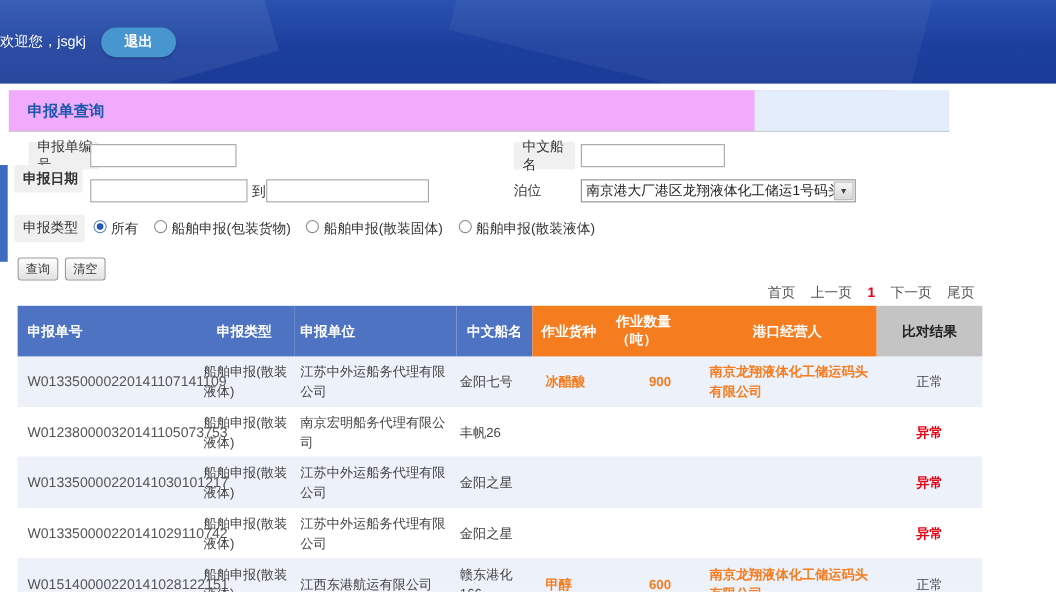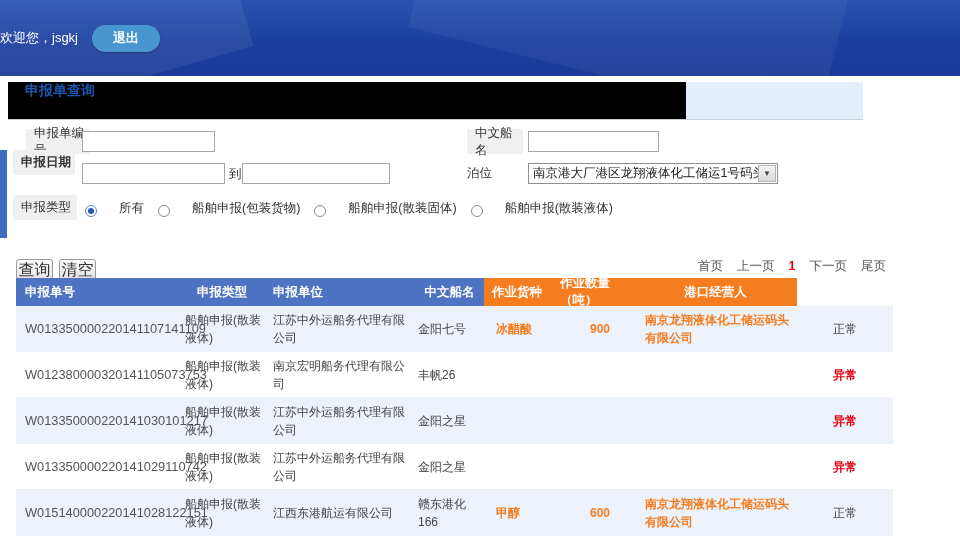--- a/index.html
+++ b/index.html
@@ -17,21 +17,21 @@
   .banner-title { position:relative; z-index:2; color:#fff; font-size:17px; font-weight:bold;
             padding-left:18px; letter-spacing:1px; }
   .banner-right { position:relative; z-index:2; display:flex; align-items:center; padding-right:48px; }
   .welcome { color:#fff; font-size:13px; margin-right:14px; }
   .logout-btn { width:68px; height:27px; border:none; border-radius:14px; background:#4796cf;
             color:#fff; font-size:13px; font-weight:bold; cursor:pointer; font-family:inherit;
             box-shadow:0 1px 2px rgba(0,0,0,0.25); }
 
   
   .subheader { position:absolute; left:8px; top:82px; width:804px; height:38px;
-            background:#000000; border-bottom:1px solid #c9cdd4; display:flex; }
+            background:#f0abfc; border-bottom:1px solid #c9cdd4; display:flex; align-items:center; }
   .subheader-title { color:#1b57ad; font-size:14px; font-weight:bold; padding-left:17px; }
   .subheader-panel2 { position:absolute; left:686px; top:82px; width:177px; height:38px;
             background:#e3edfb; border-bottom:1px solid #c9cdd4; }
   .left-strip { position:absolute; left:0; top:150px; width:7px; height:88px; background:#3e6bc0; }
 
   
   .chip { position:absolute; background:#f0f0f0; color:#333; font-size:12.5px;
           display:flex; align-items:center; padding-left:8px; border-radius:2px; height:25px; }
   .plain-label { position:absolute; color:#333; font-size:12.5px; display:flex; align-items:center; height:25px; }
   .tbox { position:absolute; height:21px; border:1px solid #a6a6a6; background:#fff;
@@ -39,41 +39,41 @@
   .to-text { position:absolute; color:#333; font-size:12.5px; }
 
   .select { position:absolute; height:21px; border:1px solid #8b9097; background:#fff;
             display:flex; align-items:center; cursor:pointer; }
   .select-value { flex:1; font-size:12.5px; color:#222; padding-left:4px; white-space:nowrap; overflow:hidden; }
   .select-arrow { width:18px; height:17px; margin-right:1px; border:1px solid #b5b5b5;
             background:linear-gradient(180deg,#f5f5f5,#d9d9d9); display:flex; align-items:center;
             justify-content:center; font-size:8px; color:#444; }
 
   .radio-row { position:absolute; left:85px; top:196px; height:25px; display:flex; align-items:center; }
-  .radio-item { display:flex; align-items:flex-end; margin-right:14px; cursor:pointer;gap:18px; }
+  .radio-item { display:flex; align-items:flex-start; margin-right:14px; cursor:pointer; }
   .radio-circle { width:12px; height:12px; border-radius:50%; border:1px solid #8a8a8a; background:#fff;
             margin-right:4px; position:relative; }
   .radio-item.checked .radio-circle { border-color:#5f83c9; }
   .radio-item.checked .radio-circle::after { content:""; position:absolute; left:2px; top:2px;
             width:6px; height:6px; border-radius:50%; background:#2458b8; }
   .radio-label { font-size:12.5px; color:#333; }
 
   .btn { position:absolute; width:37px; height:21px; border:1px solid #9a9a9a; border-radius:3px;
-         background:linear-gradient(180deg,#fdfdfd,#e2e2e2); font-size:16px; color:#333;
-         cursor:pointer; font-family:inherit;margin-top:25px; }
+         background:linear-gradient(180deg,#fdfdfd,#e2e2e2); font-size:11px; color:#333;
+         cursor:pointer; font-family:inherit; }
 
   
   .pagination { position:absolute; left:16px; top:258px; width:877px; height:16px;
             display:flex; justify-content:flex-end; align-items:center; font-size:12.5px; color:#555; }
   .pg-item { margin:0 7px; cursor:pointer; }
   .pg-current { margin:0 7px; color:#e60012; font-weight:bold; }
 
   
   .table { position:absolute; left:16px; top:278px; width:877px; }
-  .thead { display:flex; height:28px; }
+  .thead { display:flex; height:46px; }
   .th { display:flex; align-items:center; font-size:12.5px; font-weight:bold; color:#fff; }
   .th.blue { background:#4d73c2; }
   .th.orange { background:#f57c1f; }
   .th.gray { background:#c4c4c4; color:#222; }
   .tr { display:flex; min-height:46px; border-bottom:1px solid #eef1f7; background:#fff; }
   .tr.alt { background:#edf1f9; }
   .td { display:flex; align-items:center; font-size:12px; color:#444; line-height:1.5; }
   .c1 { width:164px; padding-left:9px; }
   .c2 { width:88px;  padding-left:5px; padding-right:4px; }
   .c3 { width:147px; padding-left:5px; }
@@ -155,20 +155,21 @@
 
   <div class="table">
     <div class="thead">
       <div class="th blue c1">申报单号</div>
       <div class="th blue c2">申报类型</div>
       <div class="th blue c3">申报单位</div>
       <div class="th blue c4">中文船名</div>
       <div class="th orange c5">作业货种</div>
       <div class="th orange c6">作业数量（吨）</div>
       <div class="th orange c7">港口经营人</div>
+      <div class="th gray c8">比对结果</div>
     </div>
 
     <div class="tr alt">
       <div class="td c1">W013350000220141107141109</div>
       <div class="td c2">船舶申报(散装液体)</div>
       <div class="td c3">江苏中外运船务代理有限公司</div>
       <div class="td c4">金阳七号</div>
       <div class="td c5 orange-text">冰醋酸</div>
       <div class="td c6 orange-text">900</div>
       <div class="td c7 orange-text">南京龙翔液体化工储运码头有限公司</div>

